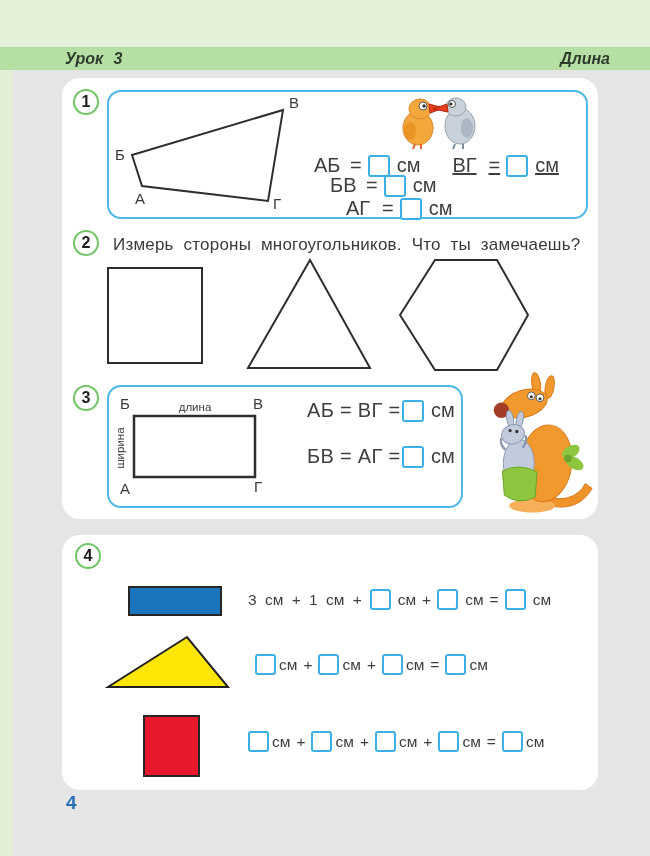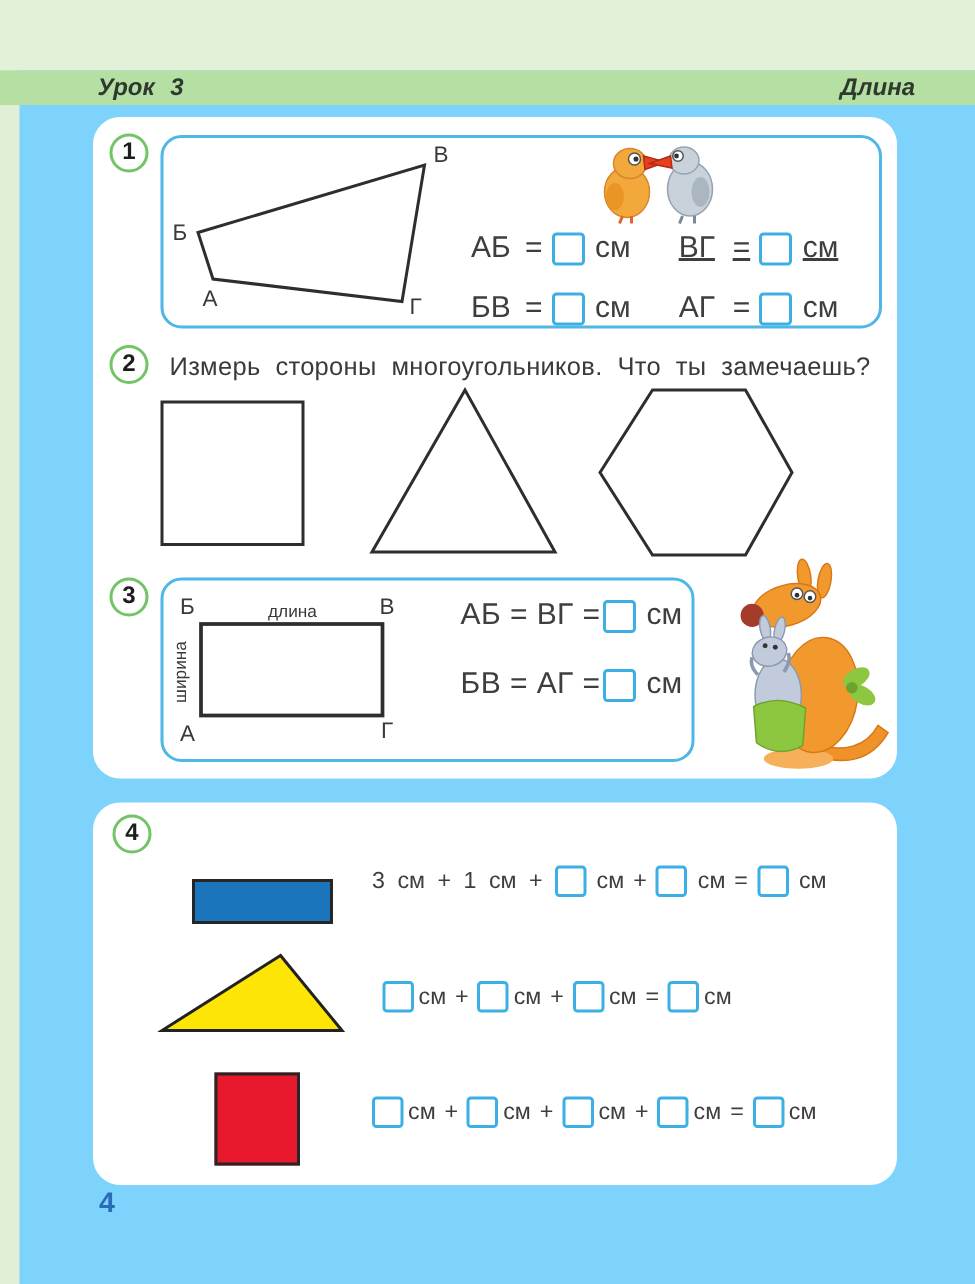--- a/index.html
+++ b/index.html
@@ -1,18 +1,18 @@
 <!DOCTYPE html>
 <html><head>
 <meta charset="utf-8">
 <style>
   html,body{margin:0;padding:0;background:#ffffff;}
   .page{
     position:relative;width:650px;height:856px;overflow:hidden;
-    background:#7dd3fc;
+    background:#e5e5e5;
     font-family:"Liberation Sans","DejaVu Sans",sans-serif;
     color:#3d3d3d;
   }
   .top-band{position:absolute;left:0;top:0;width:650px;height:47px;background:#e2f1d8;}
   .left-strip{position:absolute;left:0;top:47px;width:13px;height:809px;background:#e0efd6;}
   .header-bar{
     position:absolute;left:0;top:47px;width:650px;height:23px;background:#b6dfa3;
     display:flex;justify-content:space-between;align-items:center;
     padding:0 40px 0 65px;box-sizing:border-box;
     font-size:16px;font-weight:bold;font-style:italic;color:#2f3a2e;
@@ -119,21 +119,21 @@
           <span class="unit">см</span>
         </div>
         <div class="eq-group" style="margin-left:32px;text-decoration:underline;">
           <span class="eq-lbl">ВГ</span>
           <span class="sign">=</span>
           <span class="answer-box"></span>
           <span class="unit">см</span>
         </div>
       </div>
 
-      <div class="eq-row" style="left:205px;top:102px;">
+      <div class="eq-row" style="left:205px;top:82px;flex-direction:column;">
         <div class="eq-group">
           <span class="eq-lbl">БВ</span>
           <span class="sign">=</span>
           <span class="answer-box"></span>
           <span class="unit">см</span>
         </div>
         <div class="eq-group" style="margin-left:32px;">
           <span class="eq-lbl">АГ</span>
           <span class="sign">=</span>
           <span class="answer-box"></span>
@@ -206,21 +206,21 @@
     </svg>
   </div>
 
   <div class="panel panel-2">
 
     <div class="circled-num" style="left:13px;top:8px;">
       <span>4</span>
     </div>
 
     <div class="shape-rect-blue"></div>
-    <div class="s4-eq" style="left:186px;top:42px;">
+    <div class="s4-eq" style="left:186px;top:54px;">
       <span class="lead">3 см + 1 см +</span>
       <span class="answer-box sm"></span>
       <span class="unit">см</span>
       <span class="sign">+</span>
       <span class="answer-box sm"></span>
       <span class="unit">см</span>
       <span class="sign">=</span>
       <span class="answer-box sm"></span>
       <span class="unit">см</span>
     </div>

